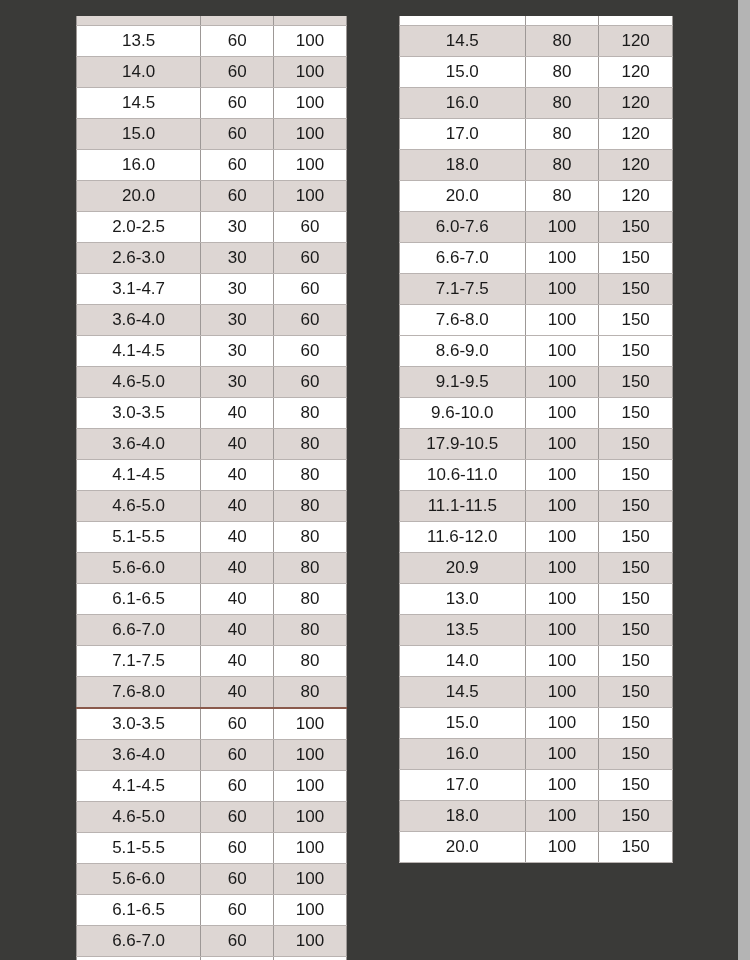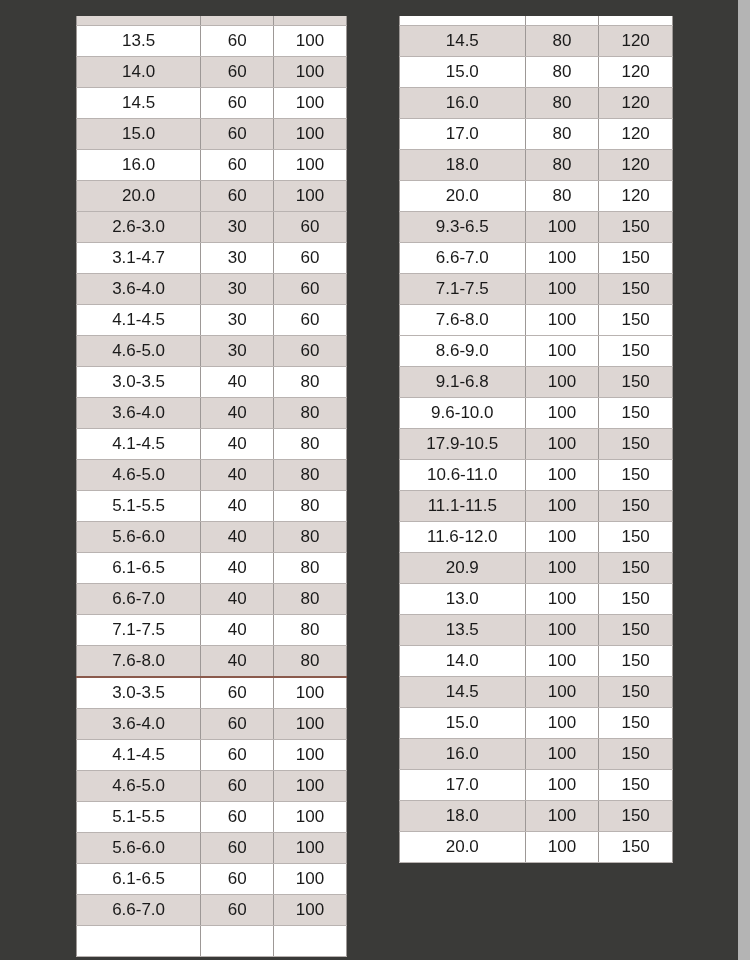--- a/index.html
+++ b/index.html
@@ -124,20 +124,25 @@
           <tr class="plain">
             <td>16.0</td>
             <td>60</td>
             <td>100</td>
           </tr>
           <tr class="shaded">
             <td>20.0</td>
             <td>60</td>
             <td>100</td>
           </tr>
+          <tr class="plain">
+            <td>2.0-2.5</td>
+            <td>30</td>
+            <td>60</td>
+          </tr>
           <tr class="shaded">
             <td>2.6-3.0</td>
             <td>30</td>
             <td>60</td>
           </tr>
           <tr class="plain">
             <td>3.1-4.7</td>
             <td>30</td>
             <td>60</td>
           </tr>
@@ -292,21 +297,21 @@
             <td>18.0</td>
             <td>80</td>
             <td>120</td>
           </tr>
           <tr class="plain">
             <td>20.0</td>
             <td>80</td>
             <td>120</td>
           </tr>
           <tr class="shaded">
-            <td>9.3-6.5</td>
+            <td>6.0-7.6</td>
             <td>100</td>
             <td>150</td>
           </tr>
           <tr class="plain">
             <td>6.6-7.0</td>
             <td>100</td>
             <td>150</td>
           </tr>
           <tr class="shaded">
             <td>7.1-7.5</td>
@@ -317,21 +322,21 @@
             <td>7.6-8.0</td>
             <td>100</td>
             <td>150</td>
           </tr>
           <tr class="plain">
             <td>8.6-9.0</td>
             <td>100</td>
             <td>150</td>
           </tr>
           <tr class="shaded">
-            <td>9.1-6.8</td>
+            <td>9.1-9.5</td>
             <td>100</td>
             <td>150</td>
           </tr>
           <tr class="plain">
             <td>9.6-10.0</td>
             <td>100</td>
             <td>150</td>
           </tr>
           <tr class="shaded">
             <td>17.9-10.5</td>

